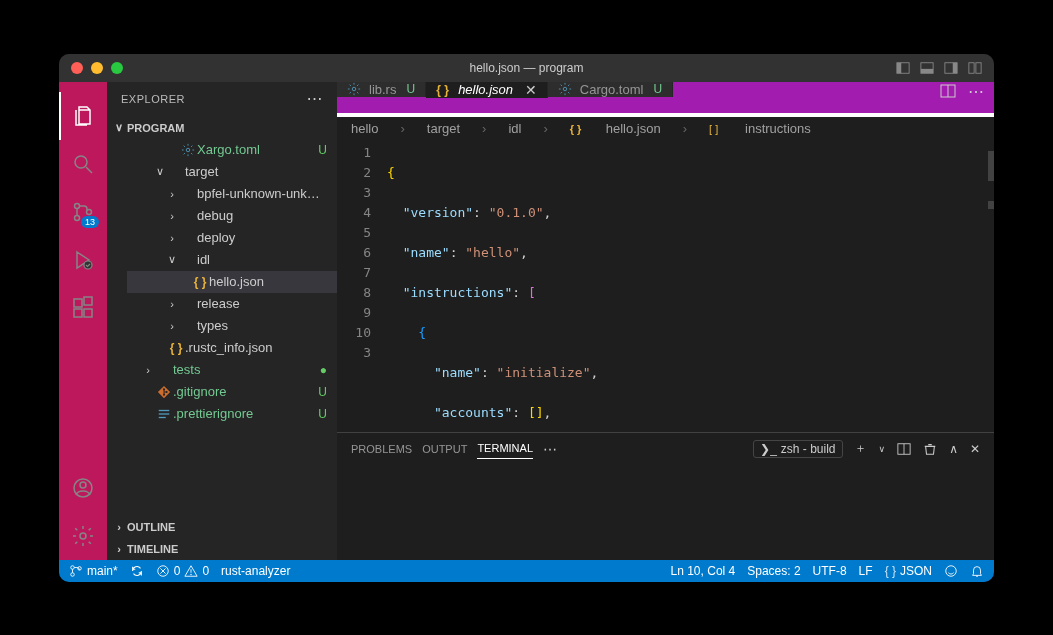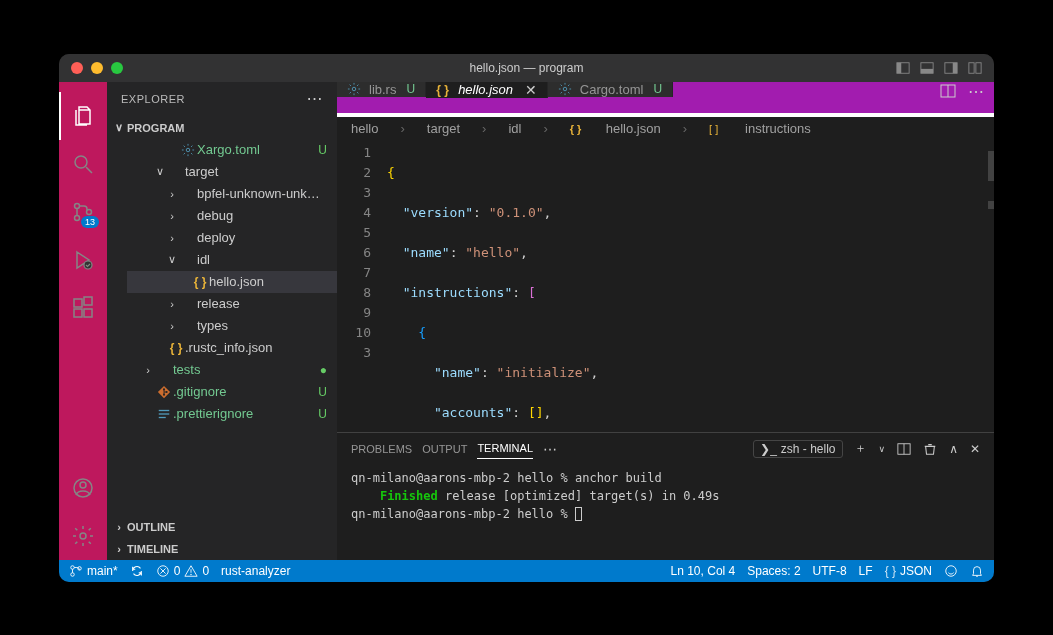--- a/index.html
+++ b/index.html
@@ -583,42 +583,39 @@
 
       <div class="panel">
         <div class="panel-tabs">
           <span class="panel-tab">PROBLEMS</span>
           <span class="panel-tab">OUTPUT</span>
           <span class="panel-tab active">TERMINAL</span>
           <span style="font-size:14px;color:#ccc">⋯</span>
           <div class="panel-right">
             <span class="panel-shell-selector">
               <span>❯_</span>
-              <span>zsh - hello</span>
+              <span>zsh - build</span>
             </span>
             <span>＋</span>
             <span style="font-size:9px">∨</span>
             <span>
                 <svg width="14" height="14" viewBox="0 0 16 16">
                   <rect x="1" y="2" width="14" height="12" fill="none" stroke="#ccc"></rect>
                   <line x1="8" y1="2" x2="8" y2="14" stroke="#ccc"></line>
                 </svg>
               </span>
             <span>
                 <svg width="14" height="14" viewBox="0 0 16 16">
                   <path d="M3 5h10l-1 9H4zM6 3h4M2 5h12" fill="none" stroke="#ccc" stroke-width="1.2"></path>
                 </svg>
               </span>
             <span>∧</span>
             <span>✕</span>
           </div>
         </div>
-        <div class="terminal"><span>qn-milano@aarons-mbp-2 hello % </span><span>anchor build</span>
-    <span class="term-green">Finished</span><span> release [optimized] target(s) in 0.49s</span>
-<span>qn-milano@aarons-mbp-2 hello % </span><span class="term-cursor"></span></div>
       </div>
     </div>
   </div>
 
   <div class="statusbar">
     <div class="sb-item">
       <svg width="14" height="14" viewBox="0 0 16 16">
           <circle cx="4" cy="4" r="2" fill="none" stroke="#fff"></circle>
           <circle cx="4" cy="12" r="2" fill="none" stroke="#fff"></circle>
           <circle cx="12" cy="5" r="2" fill="none" stroke="#fff"></circle>

